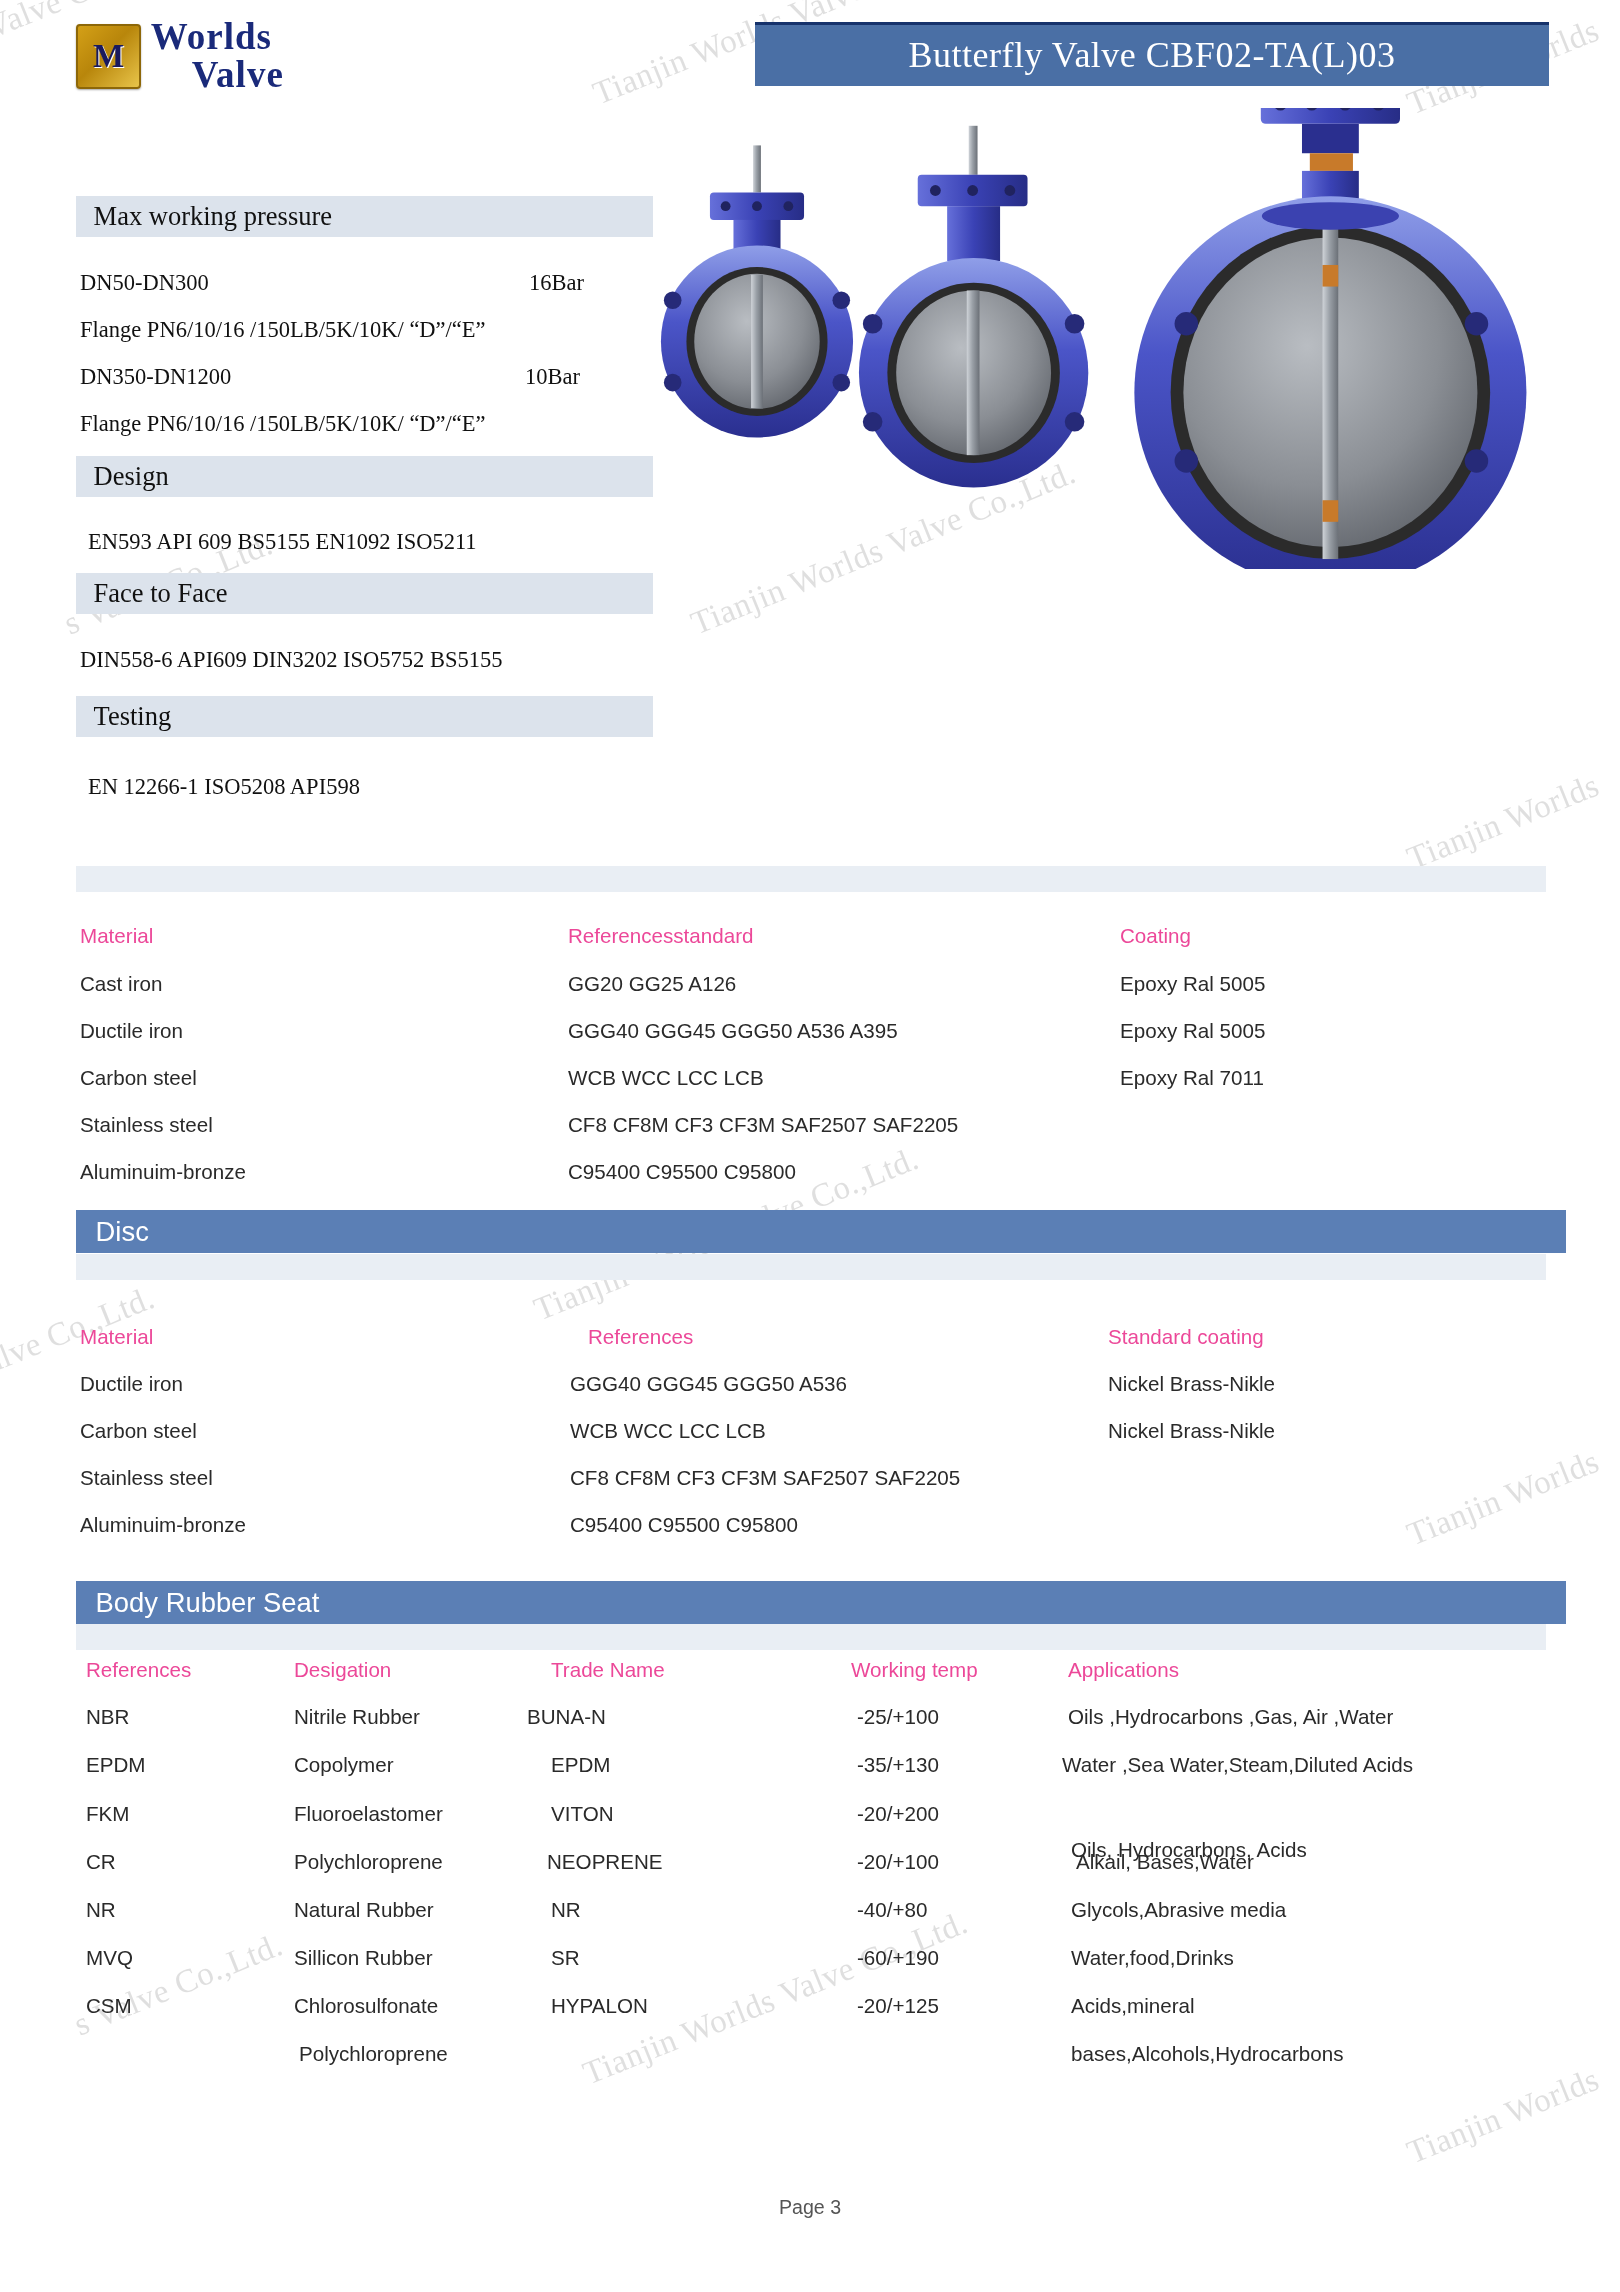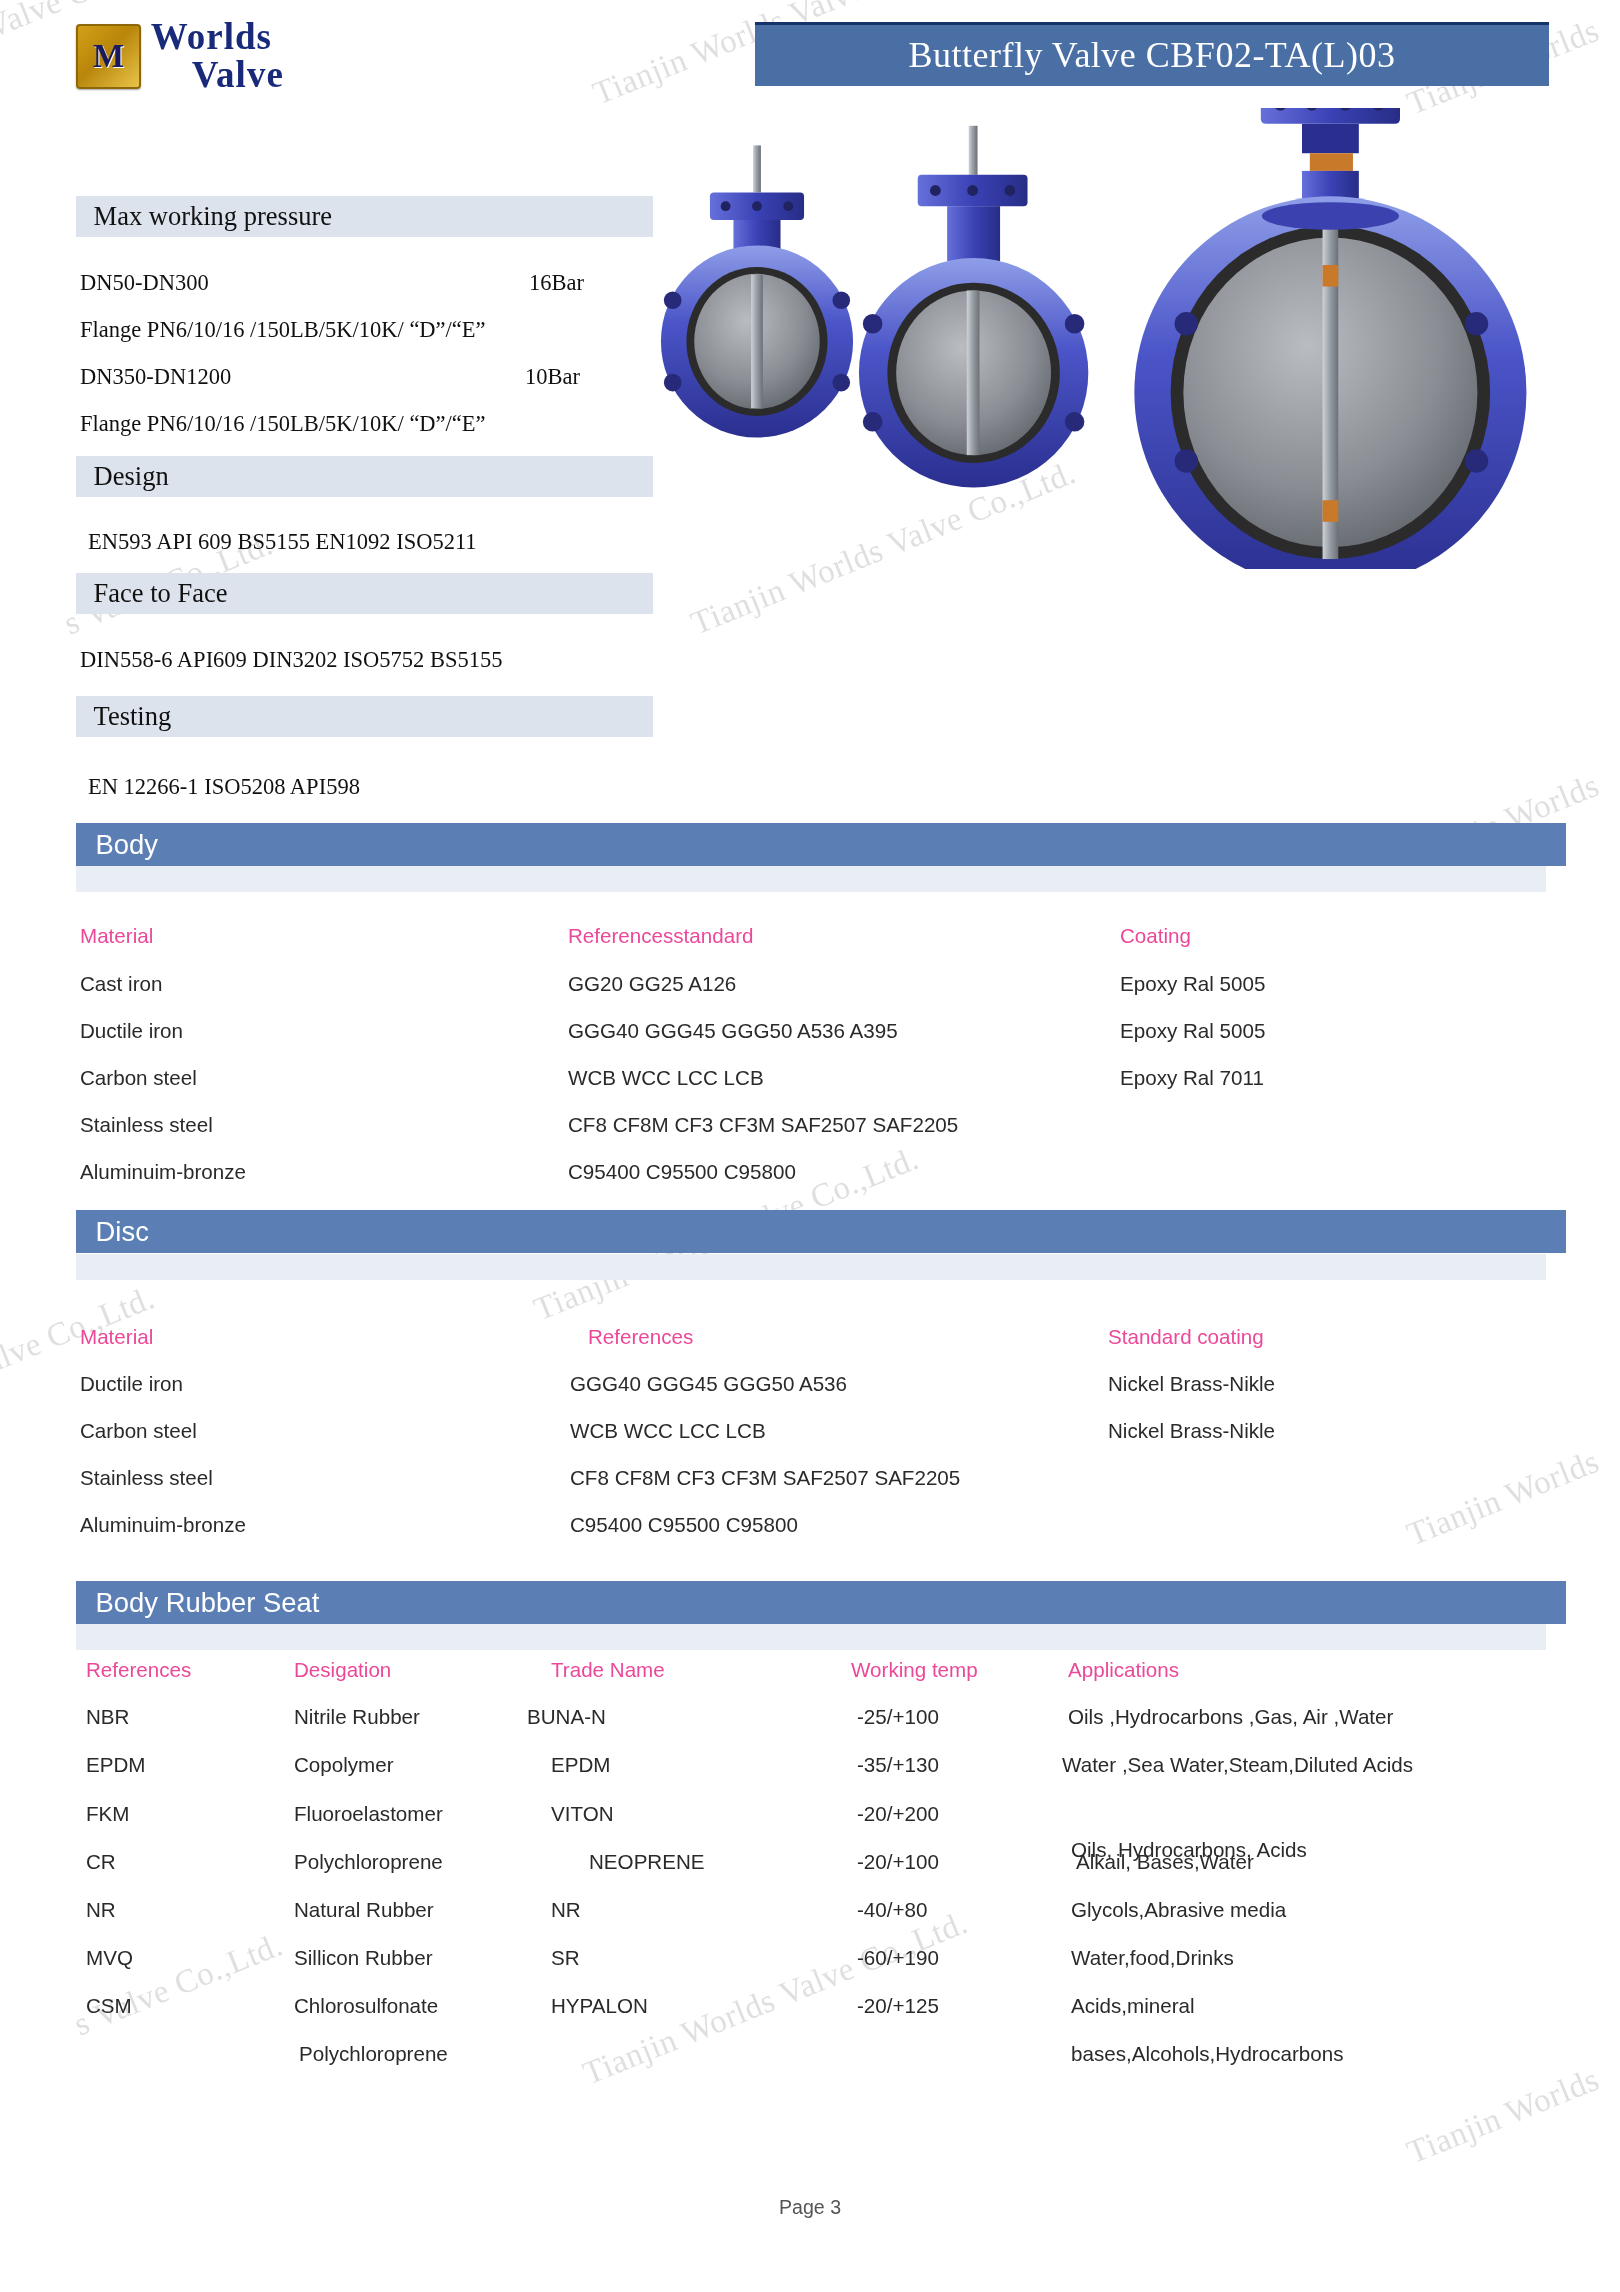--- a/index.html
+++ b/index.html
@@ -258,23 +258,20 @@
         <rect x="299" y="500" width="16" height="22" fill="#c87a2a"></rect>
         <circle cx="160" cy="320" r="12" fill="#262a78"></circle>
         <circle cx="160" cy="460" r="12" fill="#262a78"></circle>
         <circle cx="456" cy="320" r="12" fill="#262a78"></circle>
         <circle cx="456" cy="460" r="12" fill="#262a78"></circle>
         <ellipse cx="307" cy="210" rx="70" ry="14" fill="#3b42b0"></ellipse>
       </g>
     </svg>
   </div>
 
-  <div class="sec-bar" style="left:76px; top:823px; width:1470px;">
-    <span>Body</span>
-  </div>
   <div class="sec-strip" style="left:76px; top:866px; width:1470px;"></div>
 
   <div class="cell hdr" style="left:80px; top:924px;">Material</div>
   <div class="cell hdr" style="left:568px; top:924px;">Referencesstandard</div>
   <div class="cell hdr" style="left:1120px; top:924px;">Coating</div>
 
   <div class="cell" style="left:80px; top:972px;">Cast  iron</div>
   <div class="cell" style="left:568px; top:972px;">GG20 GG25 A126</div>
   <div class="cell" style="left:1120px; top:972px;">Epoxy Ral 5005</div>
 
@@ -339,21 +336,21 @@
   <div class="cell" style="left:1062px; top:1753px;">Water ,Sea Water,Steam,Diluted Acids</div>
 
   <div class="cell" style="left:86px; top:1802px;">FKM</div>
   <div class="cell" style="left:294px; top:1802px;">Fluoroelastomer</div>
   <div class="cell" style="left:551px; top:1802px;">VITON</div>
   <div class="cell" style="left:857px; top:1802px;">-20/+200</div>
   <div class="cell" style="left:1071px; top:1838px;">Oils, Hydrocarbons, Acids</div>
 
   <div class="cell" style="left:86px; top:1850px;">CR</div>
   <div class="cell" style="left:294px; top:1850px;">Polychloroprene</div>
-  <div class="cell" style="left:547px; top:1850px;margin-left:42px;">NEOPRENE</div>
+  <div class="cell" style="left:547px; top:1850px;">NEOPRENE</div>
   <div class="cell" style="left:857px; top:1850px;">-20/+100</div>
   <div class="cell" style="left:1076px; top:1850px;">Alkail, Bases,Water</div>
 
   <div class="cell" style="left:86px; top:1898px;">NR</div>
   <div class="cell" style="left:294px; top:1898px;">Natural Rubber</div>
   <div class="cell" style="left:551px; top:1898px;">NR</div>
   <div class="cell" style="left:857px; top:1898px;">-40/+80</div>
   <div class="cell" style="left:1071px; top:1898px;">Glycols,Abrasive media</div>
 
   <div class="cell" style="left:86px; top:1946px;">MVQ</div>

